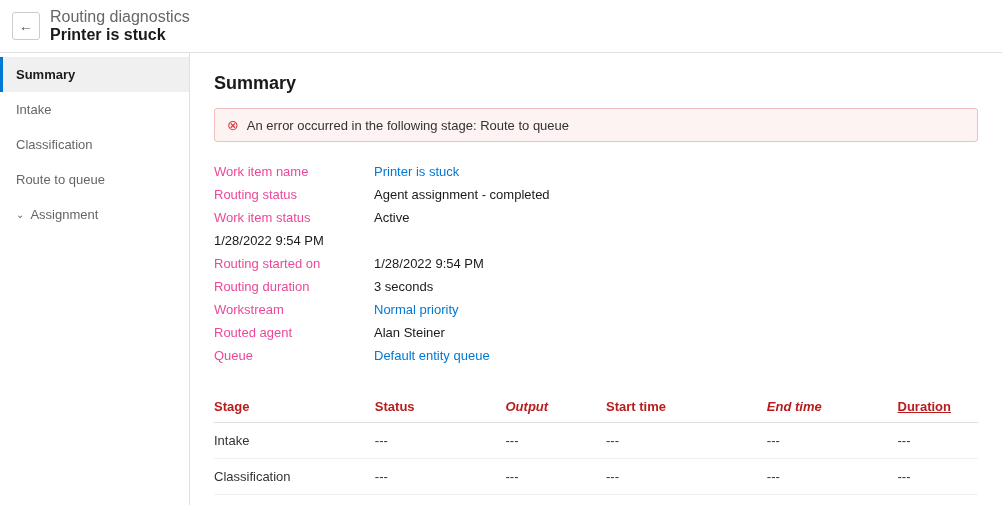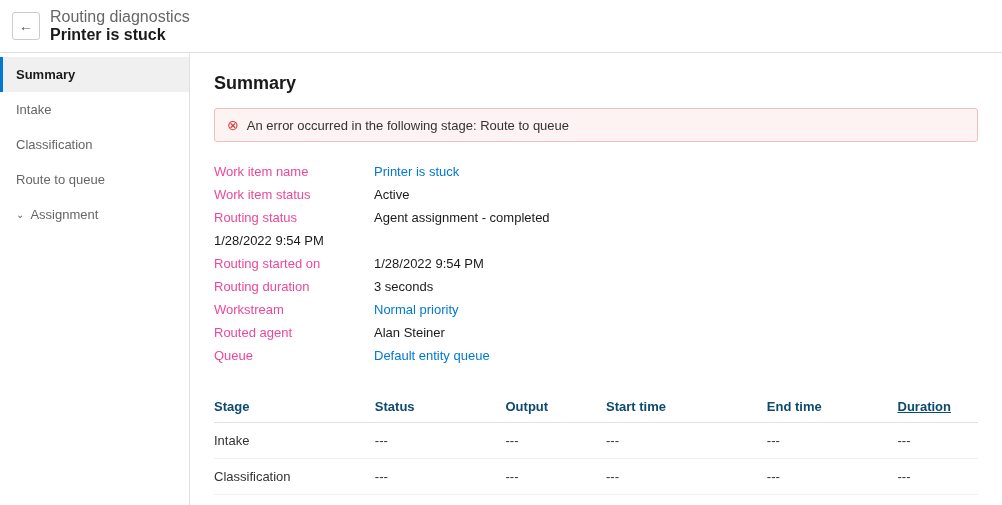--- a/index.html
+++ b/index.html
@@ -109,44 +109,44 @@
     .detail-value.link { color: #0078d4; cursor: pointer; }
 
     
     .stage-table { width: 100%; border-collapse: collapse; }
     .stage-table th {
       text-align: left;
       font-weight: 600;
       font-size: 13px;
       padding: 8px 10px 8px 0;
       border-bottom: 1px solid #e0e0e0;
-      color: #0c4a6e;
+      color: #b91c1c;
     }
     .stage-table td {
       padding: 10px 10px 10px 0;
       border-bottom: 1px solid #f0f0f0;
       font-size: 13px;
       color: #333;
       vertical-align: middle;
     }
     .stage-table td.link { color: #0078d4; cursor: pointer; }
     .stage-table th:last-child, .stage-table td:last-child { padding-right: 0; }
 
     .status-badge {
       display: inline-flex;
       align-items: center;
       gap: 5px;
     }
     .status-dot-error { color: #d83b3b; font-size: 14px; }
 
     .col-stage { width: 160px; }
     .col-status { width: 130px; }
-    .col-output { width: 100px; }
+    .col-output { width: 100px; font-style: italic; }
     .col-start { width: 160px; }
-    .col-end { width: 130px; }
+    .col-end { width: 130px; font-style: italic; }
     .col-duration { width: 80px; text-decoration: underline; }
   </style>
 </head>
 <body>
 
 <div class="header">
   <button class="header-back-btn">←</button>
   <div class="header-text">
     <span class="header-breadcrumb">Routing diagnostics</span>
     <span class="header-title">Printer is stuck</span>
@@ -183,27 +183,27 @@
     </div>
 
     <div class="detail-table">
 
       <div class="detail-row">
         <span class="detail-label">Work item name</span>
         <span class="detail-value link">Printer is stuck</span>
       </div>
 
       <div class="detail-row">
+        <span class="detail-label">Routing status</span>
+        <span class="detail-value">Agent assignment - completed</span>
+      </div>
+
+      <div class="detail-row">
         <span class="detail-label">Work item status</span>
         <span class="detail-value">Active</span>
-      </div>
-
-      <div class="detail-row">
-        <span class="detail-label">Routing status</span>
-        <span class="detail-value">Agent assignment - completed</span>
       </div>
 
       <div class="detail-row">
         <span class="detail-value">1/28/2022 9:54 PM</span>
       </div>
 
       <div class="detail-row">
         <span class="detail-label">Routing started on</span>
         <span class="detail-value">1/28/2022 9:54 PM</span>
       </div>

